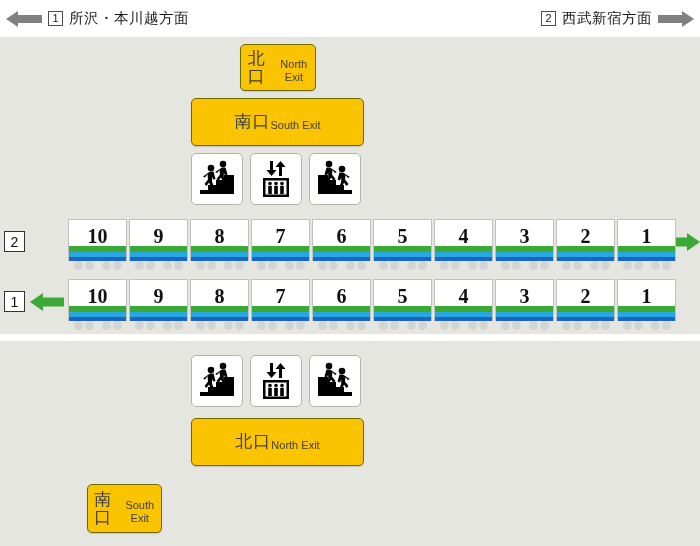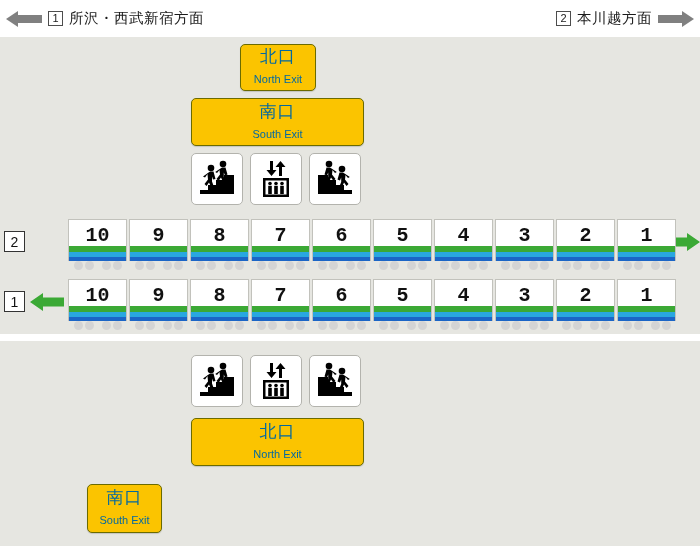--- a/index.html
+++ b/index.html
@@ -55,23 +55,23 @@
   }
   #panel-top    { top: 37px;  height: 297px; }
   #panel-bottom { top: 341px; height: 205px; }
 
   
   .exit-sign {
     position: absolute;
     background: #fbc400;
     border: 1px solid #6b6b00;
     border-radius: 5px;
-    display: flex; flex-direction: column;
+    display: flex; flex-direction: row;
     align-items: center; justify-content: center;
-    color: #0369a1;
+    color: #404040;
     text-align: center;
     box-shadow: 0 1px 1px rgba(0,0,0,.15);
   }
   .exit-jp { font-size: 17px; line-height: 1.05;
              font-family: "DejaVu Sans", sans-serif; letter-spacing: 1px; }
   .exit-en { font-size: 11px; line-height: 1.2; margin-top: 7px;
              font-family: "Liberation Sans", sans-serif; }
 
   #exit-north-top { left: 240px; top: 44px;  width: 76px; height: 47px; }
   #exit-south-top { left: 191px; top: 98px;  width: 173px; height: 48px; }
@@ -99,21 +99,21 @@
   .car { position: relative; width: 59px; height: 50px; }
   .car-body {
     position: absolute; left: 0; top: 0; width: 59px; height: 42px;
     background: #ffffff;
     border: 1px solid #c2c2bc;
     display: flex; align-items: center; justify-content: center;
   }
   .car-num {
     font-size: 20px; font-weight: bold; color: #111111;
     line-height: 1; margin-top: -9px;
-    font-family: Liberation Mono, monospace;
+    font-family: Liberation Serif, serif;
   }
   .stripe-green { position: absolute; left: 1px; top: 27px; width: 57px; height: 6px; background: #3ba935; }
   .stripe-cyan  { position: absolute; left: 1px; top: 33px; width: 57px; height: 5px; background: #29a7e0; }
   .stripe-blue  { position: absolute; left: 1px; top: 38px; width: 57px; height: 4px; background: #1b65c6; }
   .wheel {
     position: absolute; top: 42px; width: 9px; height: 9px;
     background: #d4d4d4; border-radius: 50%;
   }
   .w1 { left: 6px; }  .w2 { left: 17px; }
   .w3 { left: 34px; } .w4 { left: 45px; }
@@ -143,26 +143,26 @@
 
   <div class="header">
 
     <div class="hdr-left">
       <span class="arrow-grey">
         <svg width="36" height="18" viewBox="0 0 36 18">
           <path d="M0 9 L12 1 L12 5 L36 5 L36 13 L12 13 L12 17 Z" fill="#808080"></path>
         </svg>
       </span>
       <span class="numbox">1</span>
-      <span class="hdr-text">所沢・西武新宿方面</span>
+      <span class="hdr-text">所沢・本川越方面</span>
     </div>
 
     <div class="hdr-right">
       <span class="numbox">2</span>
-      <span class="hdr-text">本川越方面</span>
+      <span class="hdr-text">西武新宿方面</span>
       <span class="arrow-grey">
         <svg width="36" height="18" viewBox="0 0 36 18">
           <path d="M36 9 L24 1 L24 5 L0 5 L0 13 L24 13 L24 17 Z" fill="#808080"></path>
         </svg>
       </span>
     </div>
 
   </div>
 
   <div class="panel" id="panel-top"></div>

